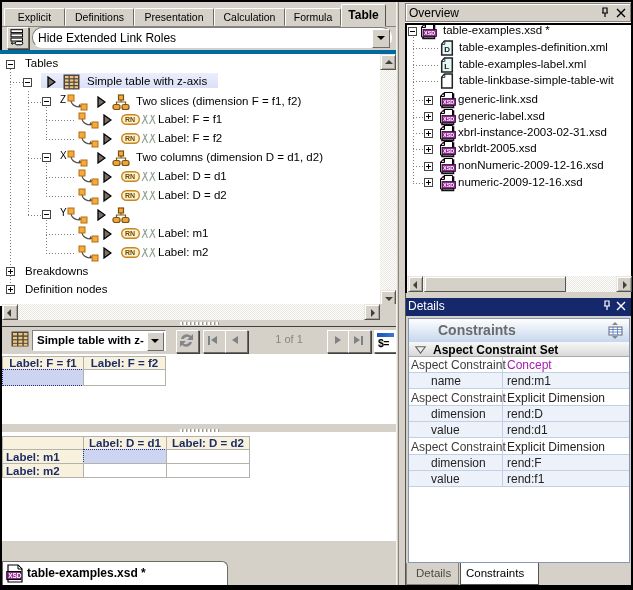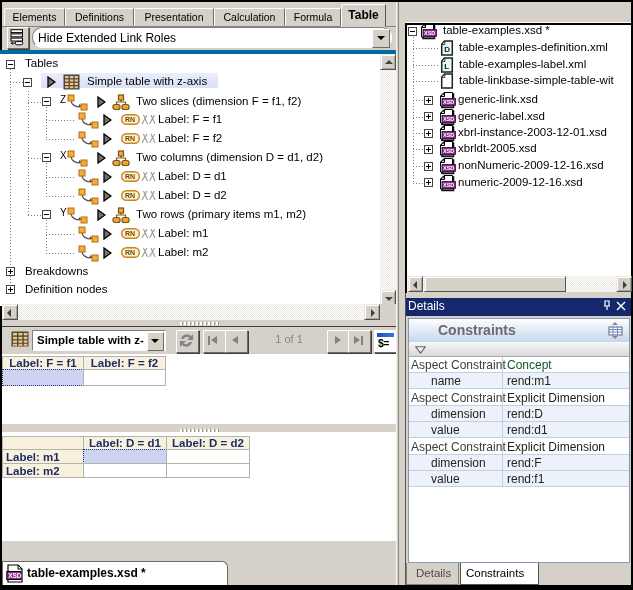--- a/index.html
+++ b/index.html
@@ -24,21 +24,21 @@
 </style></head>
 <body>
 
 <div class="blk" style="left:0;top:0;width:633px;height:2px"></div>
 <div class="blk" style="left:0;top:0;width:2px;height:590px"></div>
 <div class="blk" style="left:631px;top:0;width:2px;height:590px"></div>
 <div class="blk" style="left:0;top:585px;width:633px;height:5px"></div>
 
 <div class="abs" id="leftpane" style="left:2px;top:2px;width:395px;height:583px;background:#d5d1c8;">
 
-  <div class="tab" style="left:2px;width:61px;">Elements</div>
+  <div class="tab" style="left:2px;width:61px;">Explicit</div>
   <div class="tab" style="left:63px;width:69px;">Definitions</div>
   <div class="tab" style="left:132px;width:80px;">Presentation</div>
   <div class="tab" style="left:212px;width:71px;">Calculation</div>
   <div class="tab" style="left:283px;width:56px;">Formula</div>
   <div class="abs" style="left:0;top:24px;width:395px;height:1px;background:#868680"></div>
   <div class="tab" style="left:339px;top:2px;width:45px;height:23px;font-weight:bold;font-size:12px;line-height:21px;border-color:#fff #55554f #d5d1c8 #fff;z-index:3;">Table</div>
 
   <div class="abs raised" style="left:5px;top:25px;width:20px;height:20px;">
     <svg width="18" height="18" viewBox="0 0 18 18">
       <rect x="3" y="1.7" width="11.5" height="2.9" fill="#fff" stroke="#000" stroke-width="1"></rect>
@@ -225,21 +225,20 @@
       </svg>
       <svg class="abs" style="left:97px;top:154.5px" width="9" height="12" viewBox="0 0 9 12">
         <path d="M1 1 L8 6 L1 11 Z" fill="#7a7068" stroke="#000" stroke-width="1.3"></path>
       </svg>
       <svg class="abs" style="left:112px;top:152.5px" width="18" height="17" viewBox="0 0 18 17">
         <path d="M9 5 L9 8 M4.5 11 L4.5 8 L13.5 8 L13.5 11" fill="none" stroke="#7a5a10" stroke-width="1.2"></path>
         <rect x="6.5" y="1" width="5" height="5" fill="#f7a93b" stroke="#7a5210" stroke-width="1.2"></rect>
         <rect x="1" y="10.5" width="7" height="5" rx="2" fill="#f0a23c" stroke="#7a5210" stroke-width="1.2"></rect>
         <rect x="10" y="10.5" width="7" height="5" rx="2" fill="#f0a23c" stroke="#7a5210" stroke-width="1.2"></rect>
       </svg>
-      <div class="trow" style="left:136px;top:153.5px;">Two rows (primary items m1, m2)</div>
       <div class="dotv" style="left:46px;top:165.5px;height:33px;"></div>
       <div class="doth" style="left:46px;top:179.5px;width:30px;"></div>
       <div class="doth" style="left:46px;top:198.5px;width:30px;"></div>
       <svg class="abs" style="left:78px;top:171.5px" width="21" height="17" viewBox="0 0 21 17">
         <path d="M4 6 C4 11 9 13 13 13" fill="none" stroke="#55504a" stroke-width="1.2"></path>
         <path d="M11 13 l4 0 l-2.5 -3 Z" fill="#55504a"></path>
         <rect x="1" y="1" width="6" height="6" fill="#f7a93b" stroke="#b06f14" stroke-width="1"></rect>
         <rect x="14" y="10" width="6" height="6" fill="#f7a93b" stroke="#b06f14" stroke-width="1"></rect>
       </svg>
       <svg class="abs" style="left:103px;top:173.5px" width="9" height="12" viewBox="0 0 9 12">
@@ -401,20 +400,29 @@
 
 <div class="abs" style="left:396px;top:2px;width:1px;height:583px;background:#f4f2ee;"></div>
 <div class="abs" style="left:397px;top:2px;width:8px;height:583px;background:#d5d1c8;"></div>
 <div class="abs" style="left:398px;top:2px;width:1px;height:583px;background:#8a867e;"></div>
 <div class="abs" style="left:405px;top:23px;width:1px;height:562px;background:#55544e;z-index:9;"></div>
 <div class="blk" style="left:405px;top:23px;width:2px;height:270px;z-index:9;"></div>
 <div class="blk" style="left:405px;top:23px;width:226px;height:2px;z-index:9;"></div>
 
 <div class="abs" id="rightpane" style="left:405px;top:2px;width:226px;height:583px;background:#d5d1c8;">
 
+  <div class="abs" style="left:0;top:1px;width:226px;height:19px;background:#d5d1c8;border:1px solid #86827a;box-sizing:border-box;box-shadow:inset 1px 1px 0 #fff;">
+    <div class="abs" style="left:3px;top:2px;font-size:12px;">Overview</div>
+    <svg class="abs" style="left:193px;top:3px;" width="11" height="12" viewBox="0 0 11 12">
+      <path d="M4 1 L8 1 L8 6 L4 6 Z M3 6 L9 6 M6 6 L6 10" stroke="#000" stroke-width="1.2" fill="none"></path>
+    </svg>
+    <svg class="abs" style="left:210px;top:4px;" width="10" height="10" viewBox="0 0 10 10">
+      <path d="M1 1 L9 9 M9 1 L1 9" stroke="#000" stroke-width="1.4" fill="none"></path>
+    </svg>
+  </div>
 
   <div class="abs" style="left:0;top:20px;width:226px;height:255px;background:#fff;" id="otree">
       <div class="dotv" style="left:7.5px;top:15px;height:145.5px;"></div>
       <div class="pm" style="left:3px;top:4.5px;">
         <i></i>
       </div>
       <svg class="abs" style="left:14px;top:1px" width="19" height="17" viewBox="0 0 19 17">
         <path d="M7 2 L15.5 2 L15.5 15.5 L4 15.5 L4 13" fill="none" stroke="#111" stroke-width="1.6"></path>
         <path d="M6 0.5 L14.5 0.5 L14.5 14 L2.5 14 L2.5 4 Z" fill="#fff" stroke="#000" stroke-width="1"></path>
         <path d="M6.5 0.5 L6.5 4.5 L2.5 4.5 Z" fill="#fff" stroke="#000" stroke-width="1"></path>
@@ -477,21 +485,21 @@
         <b></b>
       </div>
       <svg class="abs" style="left:33px;top:103px" width="19" height="17" viewBox="0 0 19 17">
         <path d="M7 2 L15.5 2 L15.5 15.5 L4 15.5 L4 13" fill="none" stroke="#111" stroke-width="1.6"></path>
         <path d="M6 0.5 L14.5 0.5 L14.5 14 L2.5 14 L2.5 4 Z" fill="#fff" stroke="#000" stroke-width="1"></path>
         <path d="M6.5 0.5 L6.5 4.5 L2.5 4.5 Z" fill="#fff" stroke="#000" stroke-width="1"></path>
         <circle cx="5.2" cy="2.6" r="0.9" fill="#8e2690"></circle>
         <rect x="4" y="6.5" width="13.5" height="7" fill="#8e2690" stroke="#2a0a2a" stroke-width="0.8"></rect>
         <text x="5" y="12.2" font-size="5.5" font-weight="bold" fill="#fff" font-family="Liberation Sans">XSD</text>
       </svg>
-      <div class="orow" style="left:53px;top:104px;">xbrl-instance-2003-12-01.xsd</div>
+      <div class="orow" style="left:53px;top:104px;">xbrl-instance-2003-02-31.xsd</div>
       <div class="doth" style="left:8px;top:127px;width:11px;"></div>
       <div class="pm plus" style="left:19px;top:122.5px;">
         <i></i>
         <b></b>
       </div>
       <svg class="abs" style="left:33px;top:119px" width="19" height="17" viewBox="0 0 19 17">
         <path d="M7 2 L15.5 2 L15.5 15.5 L4 15.5 L4 13" fill="none" stroke="#111" stroke-width="1.6"></path>
         <path d="M6 0.5 L14.5 0.5 L14.5 14 L2.5 14 L2.5 4 Z" fill="#fff" stroke="#000" stroke-width="1"></path>
         <path d="M6.5 0.5 L6.5 4.5 L2.5 4.5 Z" fill="#fff" stroke="#000" stroke-width="1"></path>
         <circle cx="5.2" cy="2.6" r="0.9" fill="#8e2690"></circle>
@@ -556,26 +564,27 @@
         <path d="M8 0 L11 3 L5 3 Z" fill="#888"></path>
         <rect x="2" y="5" width="13" height="8" fill="#fff" stroke="#667" stroke-width="1"></rect>
         <path d="M2 7.5 L15 7.5 M2 10 L15 10 M6 5 L6 13 M10.5 5 L10.5 13" stroke="#47c" stroke-width="0.8"></path>
         <path d="M8 17 L11 14 L5 14 Z" fill="#888"></path>
       </svg>
     </div>
     <div class="abs" style="left:0;top:23px;width:220px;height:15px;background:linear-gradient(#f8f8f8,#d8d8d8);border-bottom:1px solid #aaa;box-sizing:border-box;">
       <svg class="abs" style="left:6px;top:4px;" width="11" height="8" viewBox="0 0 11 8">
           <path d="M0.8 0.8 L10.2 0.8 L5.5 7.2 Z" fill="#f2f2f2" stroke="#666" stroke-width="1.1"></path>
         </svg>
+      <div class="abs" style="left:24px;top:1px;font-size:12px;font-weight:bold;">Aspect Constraint Set</div>
     </div>
     <div id="crows">
         <div class="abs" style="left:0;top:38px;width:220px;height:16px;background:#ffffff;border-bottom:1px solid #c2d0e4;box-sizing:border-box;">
           <div class="abs" style="left:2px;top:1px;font-size:12px;color:#3c3c3c;">Aspect Constraint</div>
           <div class="abs" style="left:93px;top:0;width:1px;height:16px;background:#c2d0e4;"></div>
-          <div class="abs" style="left:98px;top:1px;font-size:12px;color:#14532d;">Concept</div>
+          <div class="abs" style="left:98px;top:1px;font-size:12px;color:#a21caf;">Concept</div>
         </div>
         <div class="abs" style="left:0;top:54px;width:220px;height:16px;background:#edf2fa;border-bottom:1px solid #c2d0e4;box-sizing:border-box;">
           <div class="abs" style="left:22px;top:1px;font-size:12px;color:#222;">name</div>
           <div class="abs" style="left:93px;top:0;width:1px;height:16px;background:#c2d0e4;"></div>
           <div class="abs" style="left:98px;top:1px;font-size:12px;color:#222;">rend:m1</div>
         </div>
         <div class="abs" style="left:0;top:71px;width:220px;height:16px;background:#ffffff;border-bottom:1px solid #c2d0e4;box-sizing:border-box;">
           <div class="abs" style="left:2px;top:1px;font-size:12px;color:#3c3c3c;">Aspect Constraint</div>
           <div class="abs" style="left:93px;top:0;width:1px;height:16px;background:#c2d0e4;"></div>
           <div class="abs" style="left:98px;top:1px;font-size:12px;color:#222;">Explicit Dimension</div>

